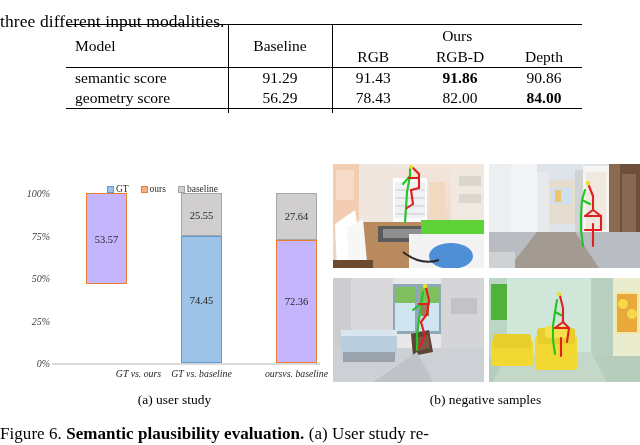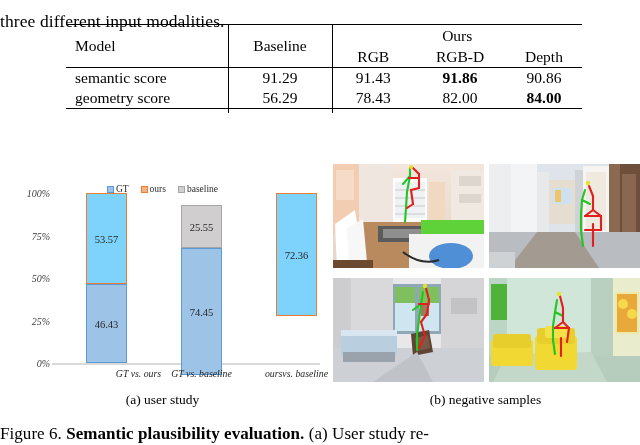--- a/index.html
+++ b/index.html
@@ -39,35 +39,35 @@
   .axis-labels{position:absolute;left:0;top:33px;width:52px;height:176px;}
   .ylab{position:absolute;right:2px;font-style:italic;font-size:10px;color:#404040;
         transform:translateY(-50%);white-space:nowrap;}
   .baseline-rule{position:absolute;left:52px;top:203px;width:268px;height:2px;background:#d9d9d9;}
   .bar{position:absolute;bottom:0;width:41px;}
   .seg{position:relative;box-sizing:border-box;width:100%;}
   .seg span{position:absolute;left:0;right:0;top:50%;transform:translateY(-50%);
             text-align:center;font-size:10.5px;color:#262626;
             font-family:"Liberation Serif",serif;}
   .seg.gt{background:#9dc3e6;border:1.3px solid #5b9bd5;}
-  .seg.ours{background:#7dd3fc;border:1.3px solid #ed7d31;}
-  .seg.baseline{background:#d0cece;border:1.3px solid #a6a6a6;margin-top:12px;}
+  .seg.ours{background:#c4b5fd;border:1.3px solid #ed7d31;}
+  .seg.baseline{background:#d0cece;border:1.3px solid #a6a6a6;}
   .xlabels{position:absolute;left:0;top:206px;width:325px;height:20px;}
   .xlab{position:absolute;font-style:italic;font-size:9.8px;color:#262626;
         transform:translateX(-50%);white-space:nowrap;top:2px;}
 
   
   #samples{position:absolute;left:331px;top:4px;width:309px;height:224px;}
   .panel{position:absolute;width:151px;height:104px;overflow:hidden;background:#cfcfcf;}
   .pz{position:absolute;inset:0;}
   .skel{position:absolute;}
 
   
   .subcap{position:absolute;top:232px;font-size:13.5px;text-align:center;}
-  #subcap-a{left:0;width:325px;}
+  #subcap-a{left:0;width:325px;padding-left:12px;}
   #subcap-b{left:331px;width:309px;}
 
   
   #caption{position:absolute;left:0;top:424px;width:640px;font-size:17px;line-height:20px;
            letter-spacing:.05px;}
   #caption .bold{font-weight:bold;}
 </style>
 </head>
 <body>
 
@@ -132,33 +132,33 @@
         <div class="ylab" style="top: 85px;">50%</div>
         <div class="ylab" style="top: 127.5px;">25%</div>
         <div class="ylab" style="top: 170px;">0%</div>
       </div>
     <div class="baseline-rule"></div>
     <div class="plot">
         <div class="bar" style="left: 30px; height: 170px;">
           <div class="seg ours" style="height: 91.069px;">
             <span>53.57</span>
           </div>
-          <div class="seg gt" style="height: 78.931px;">
-            <span>46.43</span>
-          </div>
         </div>
         <div class="bar" style="left: 125px; height: 170px;">
           <div class="seg baseline" style="height: 43.435px;">
             <span>25.55</span>
           </div>
           <div class="seg gt" style="height: 126.565px;">
             <span>74.45</span>
           </div>
         </div>
         <div class="bar" style="left: 220px; height: 170px;">
+          <div class="seg baseline" style="height: 46.988px;">
+            <span>27.64</span>
+          </div>
           <div class="seg ours" style="height: 123.012px;">
             <span>72.36</span>
           </div>
         </div>
       </div>
     <div class="xlabels">
         <div class="xlab" style="left: 106.5px; margin-left: 32px;">GT vs. ours</div>
         <div class="xlab" style="left: 201.5px;">GT vs. baseline</div>
         <div class="xlab" style="left: 296.5px;">oursvs. baseline</div>
       </div>

